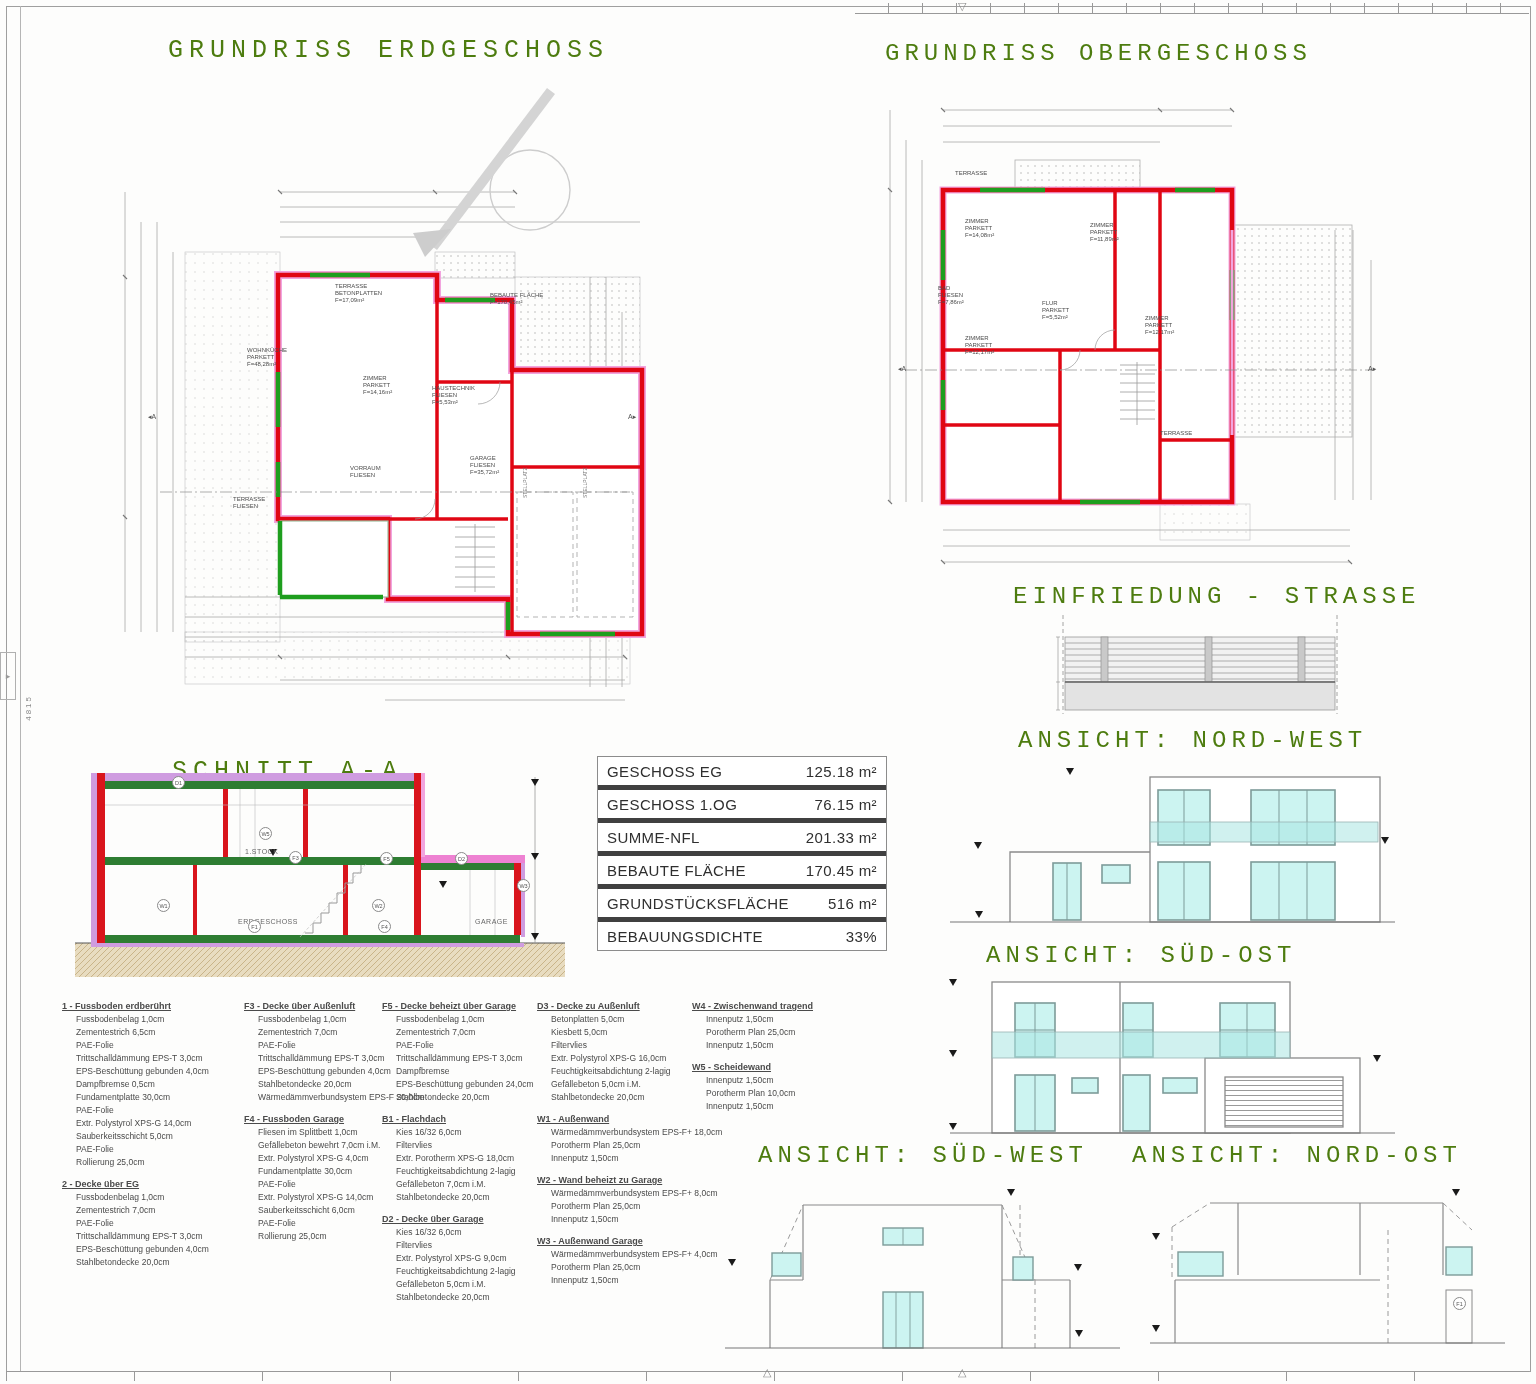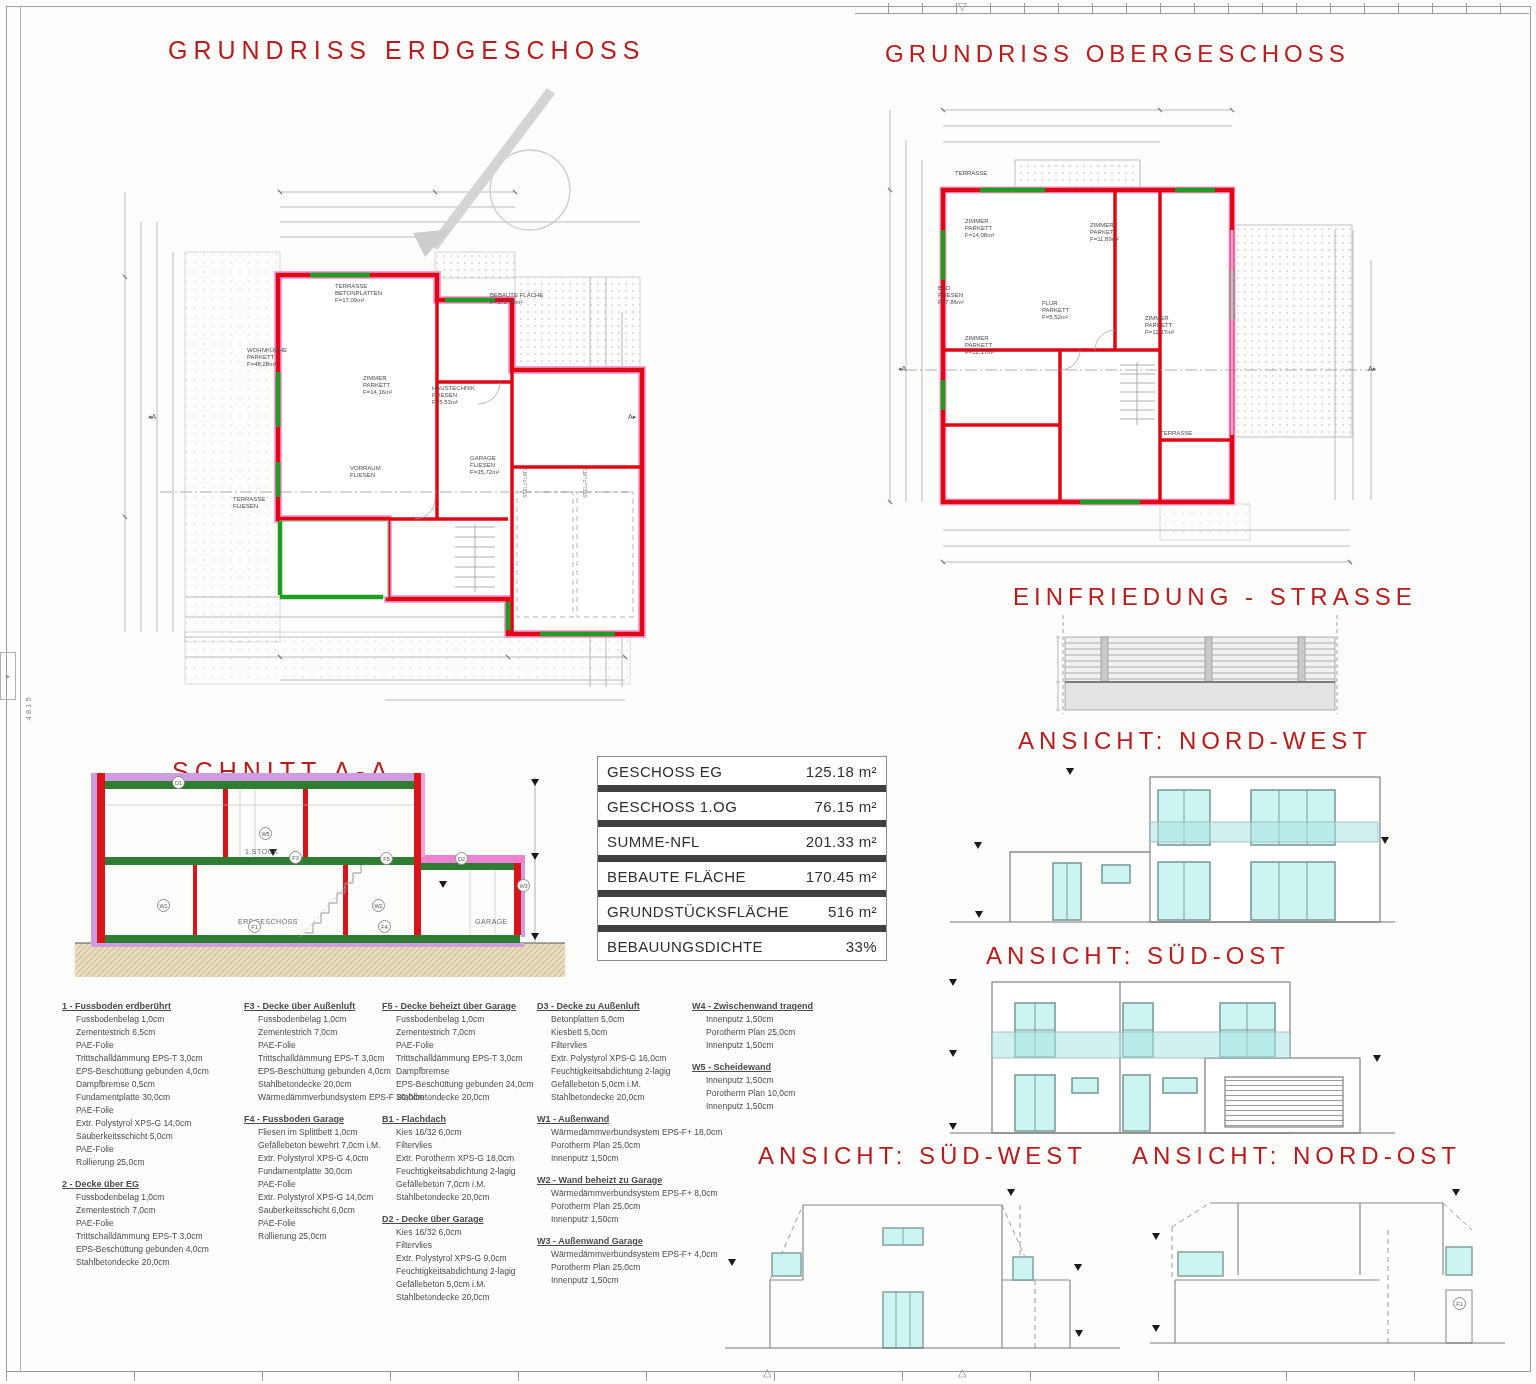--- a/index.html
+++ b/index.html
@@ -1,35 +1,35 @@
 <!DOCTYPE html>
 <html><head>
 <meta charset="utf-8">
 <style>
   html,body{margin:0;padding:0;background:#ffffff;}
   #sheet{position:relative;width:1536px;height:1384px;background:#fdfdfc;overflow:hidden;
          font-family:"Liberation Sans",sans-serif;color:#3a3a3a;}
-  .title{position:absolute;font-size:25px;letter-spacing:6px;color:#b91c1c;white-space:nowrap;font-weight:400;}
+  .title{position:absolute;font-size:25px;letter-spacing:6px;color:#4d7c0f;white-space:nowrap;font-weight:400;font-family:Liberation Mono, monospace;}
   .title.small{font-size:24px;letter-spacing:5px;}
   
   #frame{position:absolute;left:6px;top:6px;width:1523px;height:1364px;border:1px solid #9f9f9f;}
   #frame-inner-left{position:absolute;left:20px;top:6px;width:1px;height:1365px;background:#b5b5b5;}
   #ruler-top{position:absolute;left:855px;top:3px;width:674px;height:10px;border-bottom:1px solid #999;
     background:repeating-linear-gradient(90deg,transparent 0 33px,#999 33px 34px);}
   #ruler-bottom{position:absolute;left:6px;top:1371px;width:1523px;height:9px;border-top:1px solid #999;
     background:repeating-linear-gradient(90deg,#999 0 1px,transparent 1px 128px);}
   .fold-mark{position:absolute;font-size:11px;color:#888;}
   #fold-box{position:absolute;left:0;top:652px;width:14px;height:46px;border:1px solid #b0b0b0;font-size:9px;color:#999;
     display:flex;align-items:center;justify-content:center;}
   #edge-label{position:absolute;left:24px;top:695px;writing-mode:vertical-rl;transform:rotate(180deg);
     font-size:8px;color:#8a8a8a;letter-spacing:2px;}
   
   #area-table{position:absolute;left:597px;top:756px;width:288px;border:1px solid #8c8c8c;background:#fff;}
   #area-table .row{display:flex;justify-content:space-between;align-items:center;height:28px;
-    border-bottom:7px solid #404040;padding:0 9px;font-size:15px;color:#2f2f2f;letter-spacing:.4px;white-space:nowrap;}
+    border-bottom:5px solid #404040;padding:0 9px;font-size:15px;color:#2f2f2f;letter-spacing:.4px;white-space:nowrap;}
   #area-table .row:last-child{border-bottom:none;}
   #area-table .val{font-weight:400;}
   
   #legend{position:absolute;left:62px;top:1000px;width:830px;height:345px;font-size:8.5px;color:#4a4a4a;}
   .lcol{position:absolute;top:0;}
   .lg{margin-bottom:9px;}
   .lg-t{font-weight:bold;text-decoration:underline;font-size:9px;line-height:13px;white-space:nowrap;}
   .lg-i{padding-left:14px;line-height:13px;white-space:nowrap;}
   
   .room{position:absolute;font-size:6px;line-height:7px;color:#4d4d4d;white-space:nowrap;}

